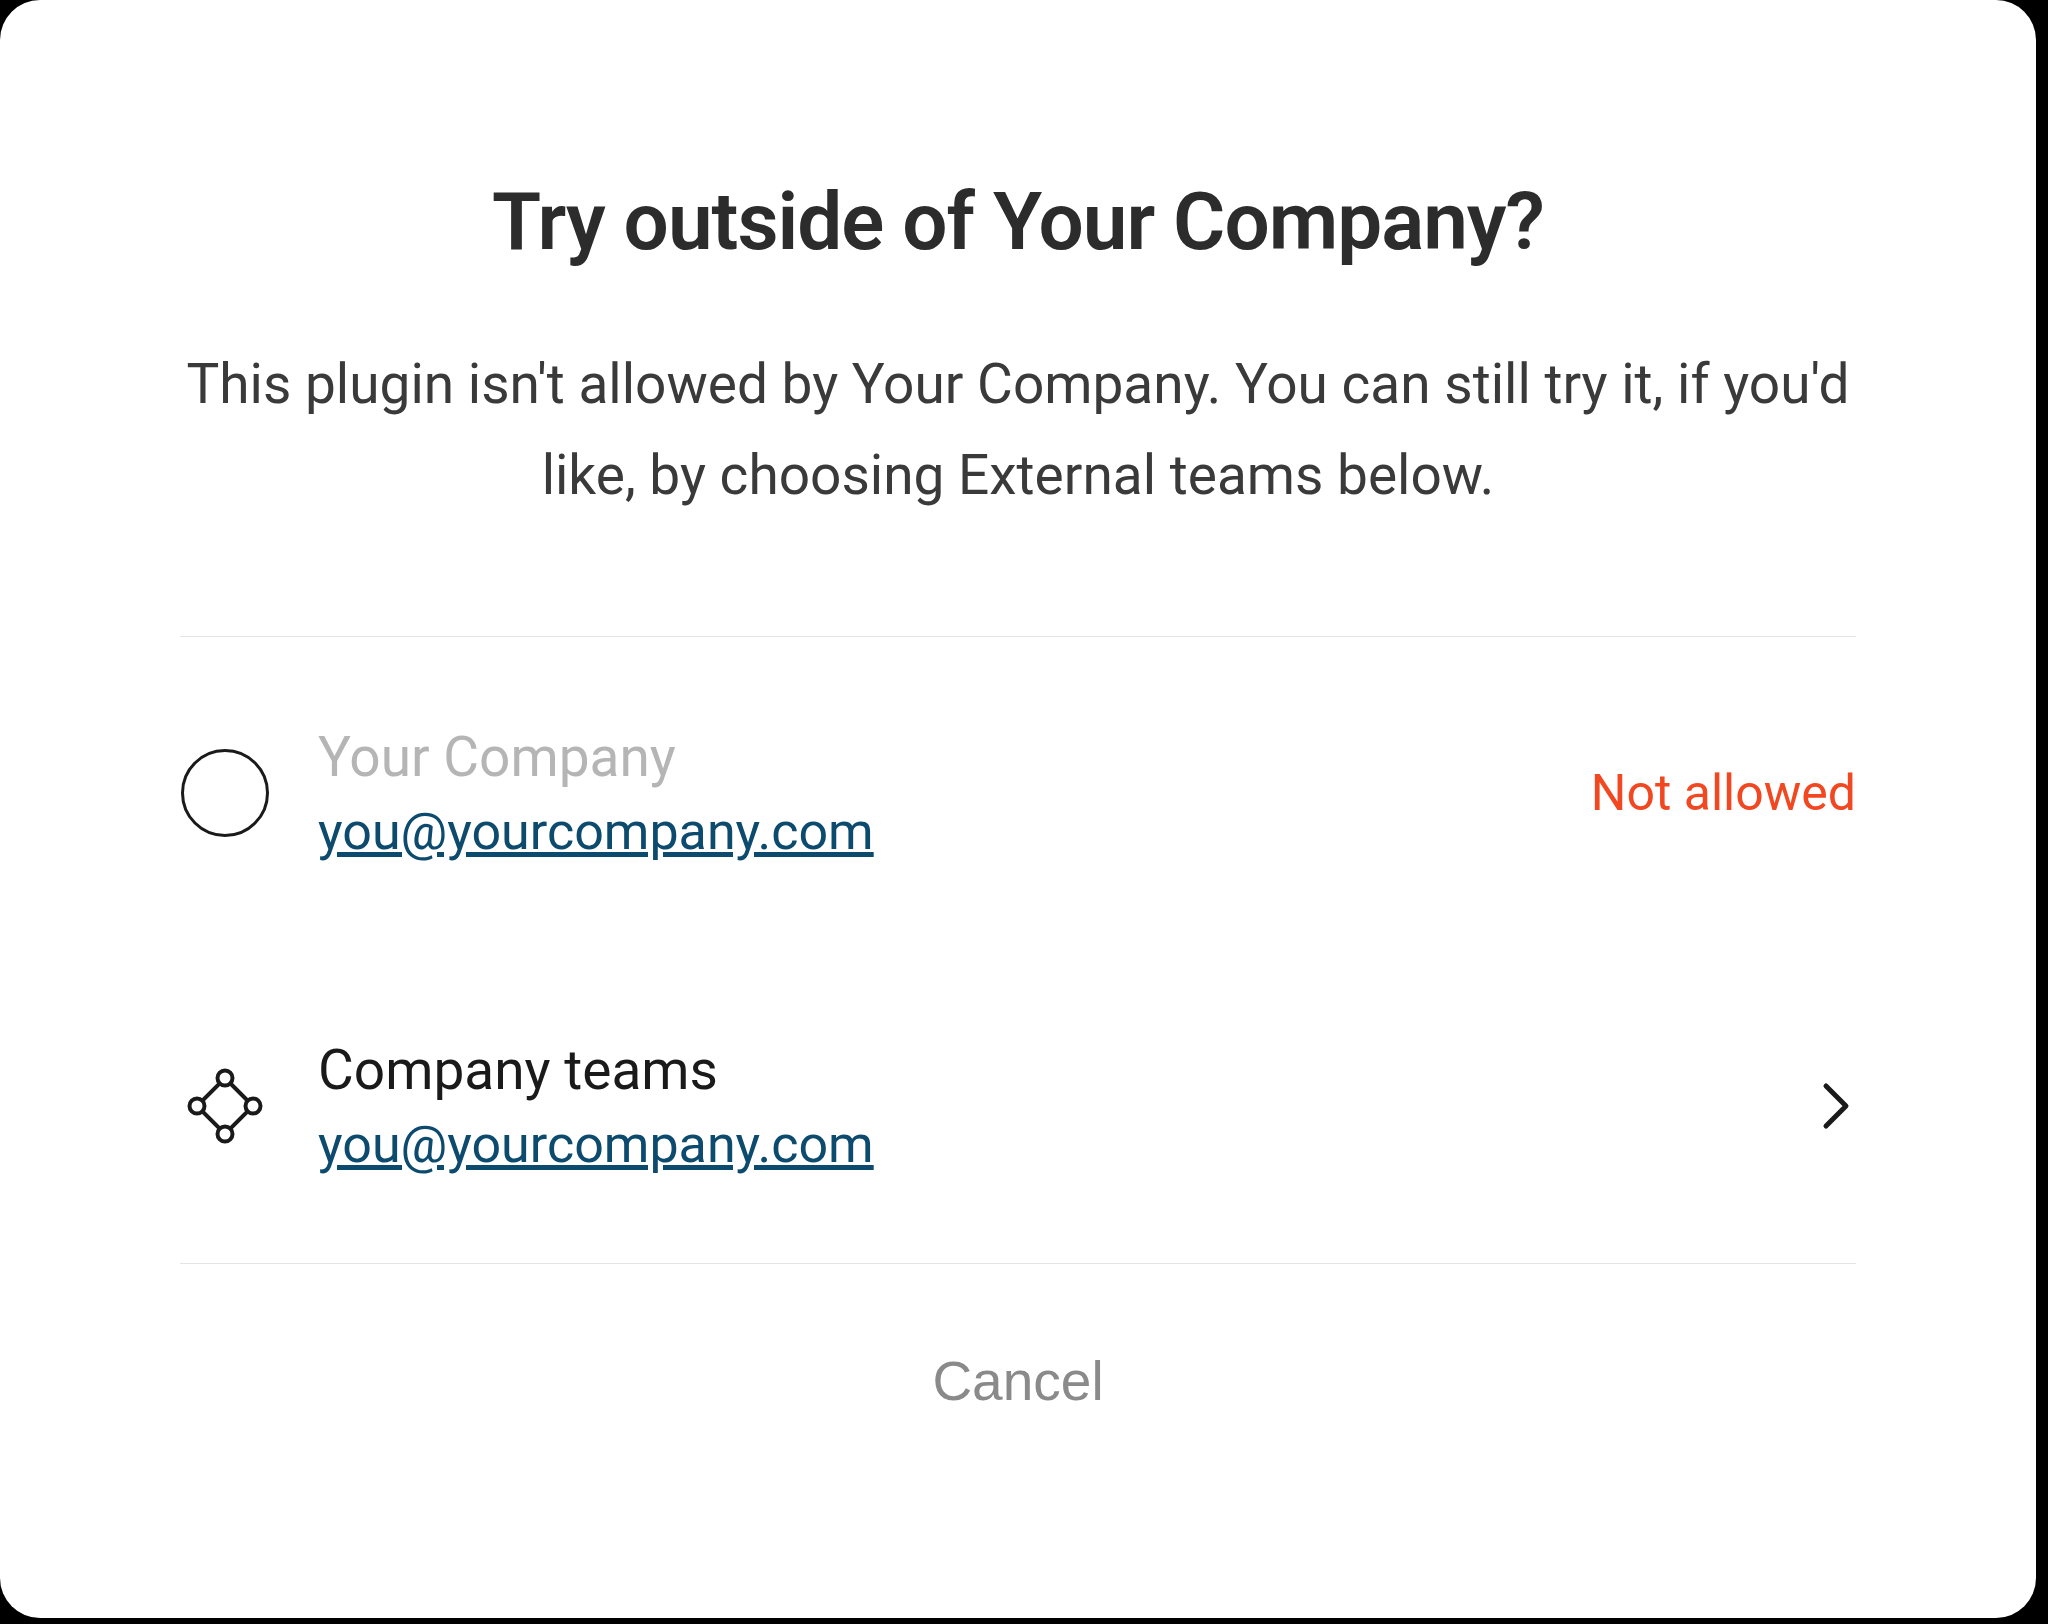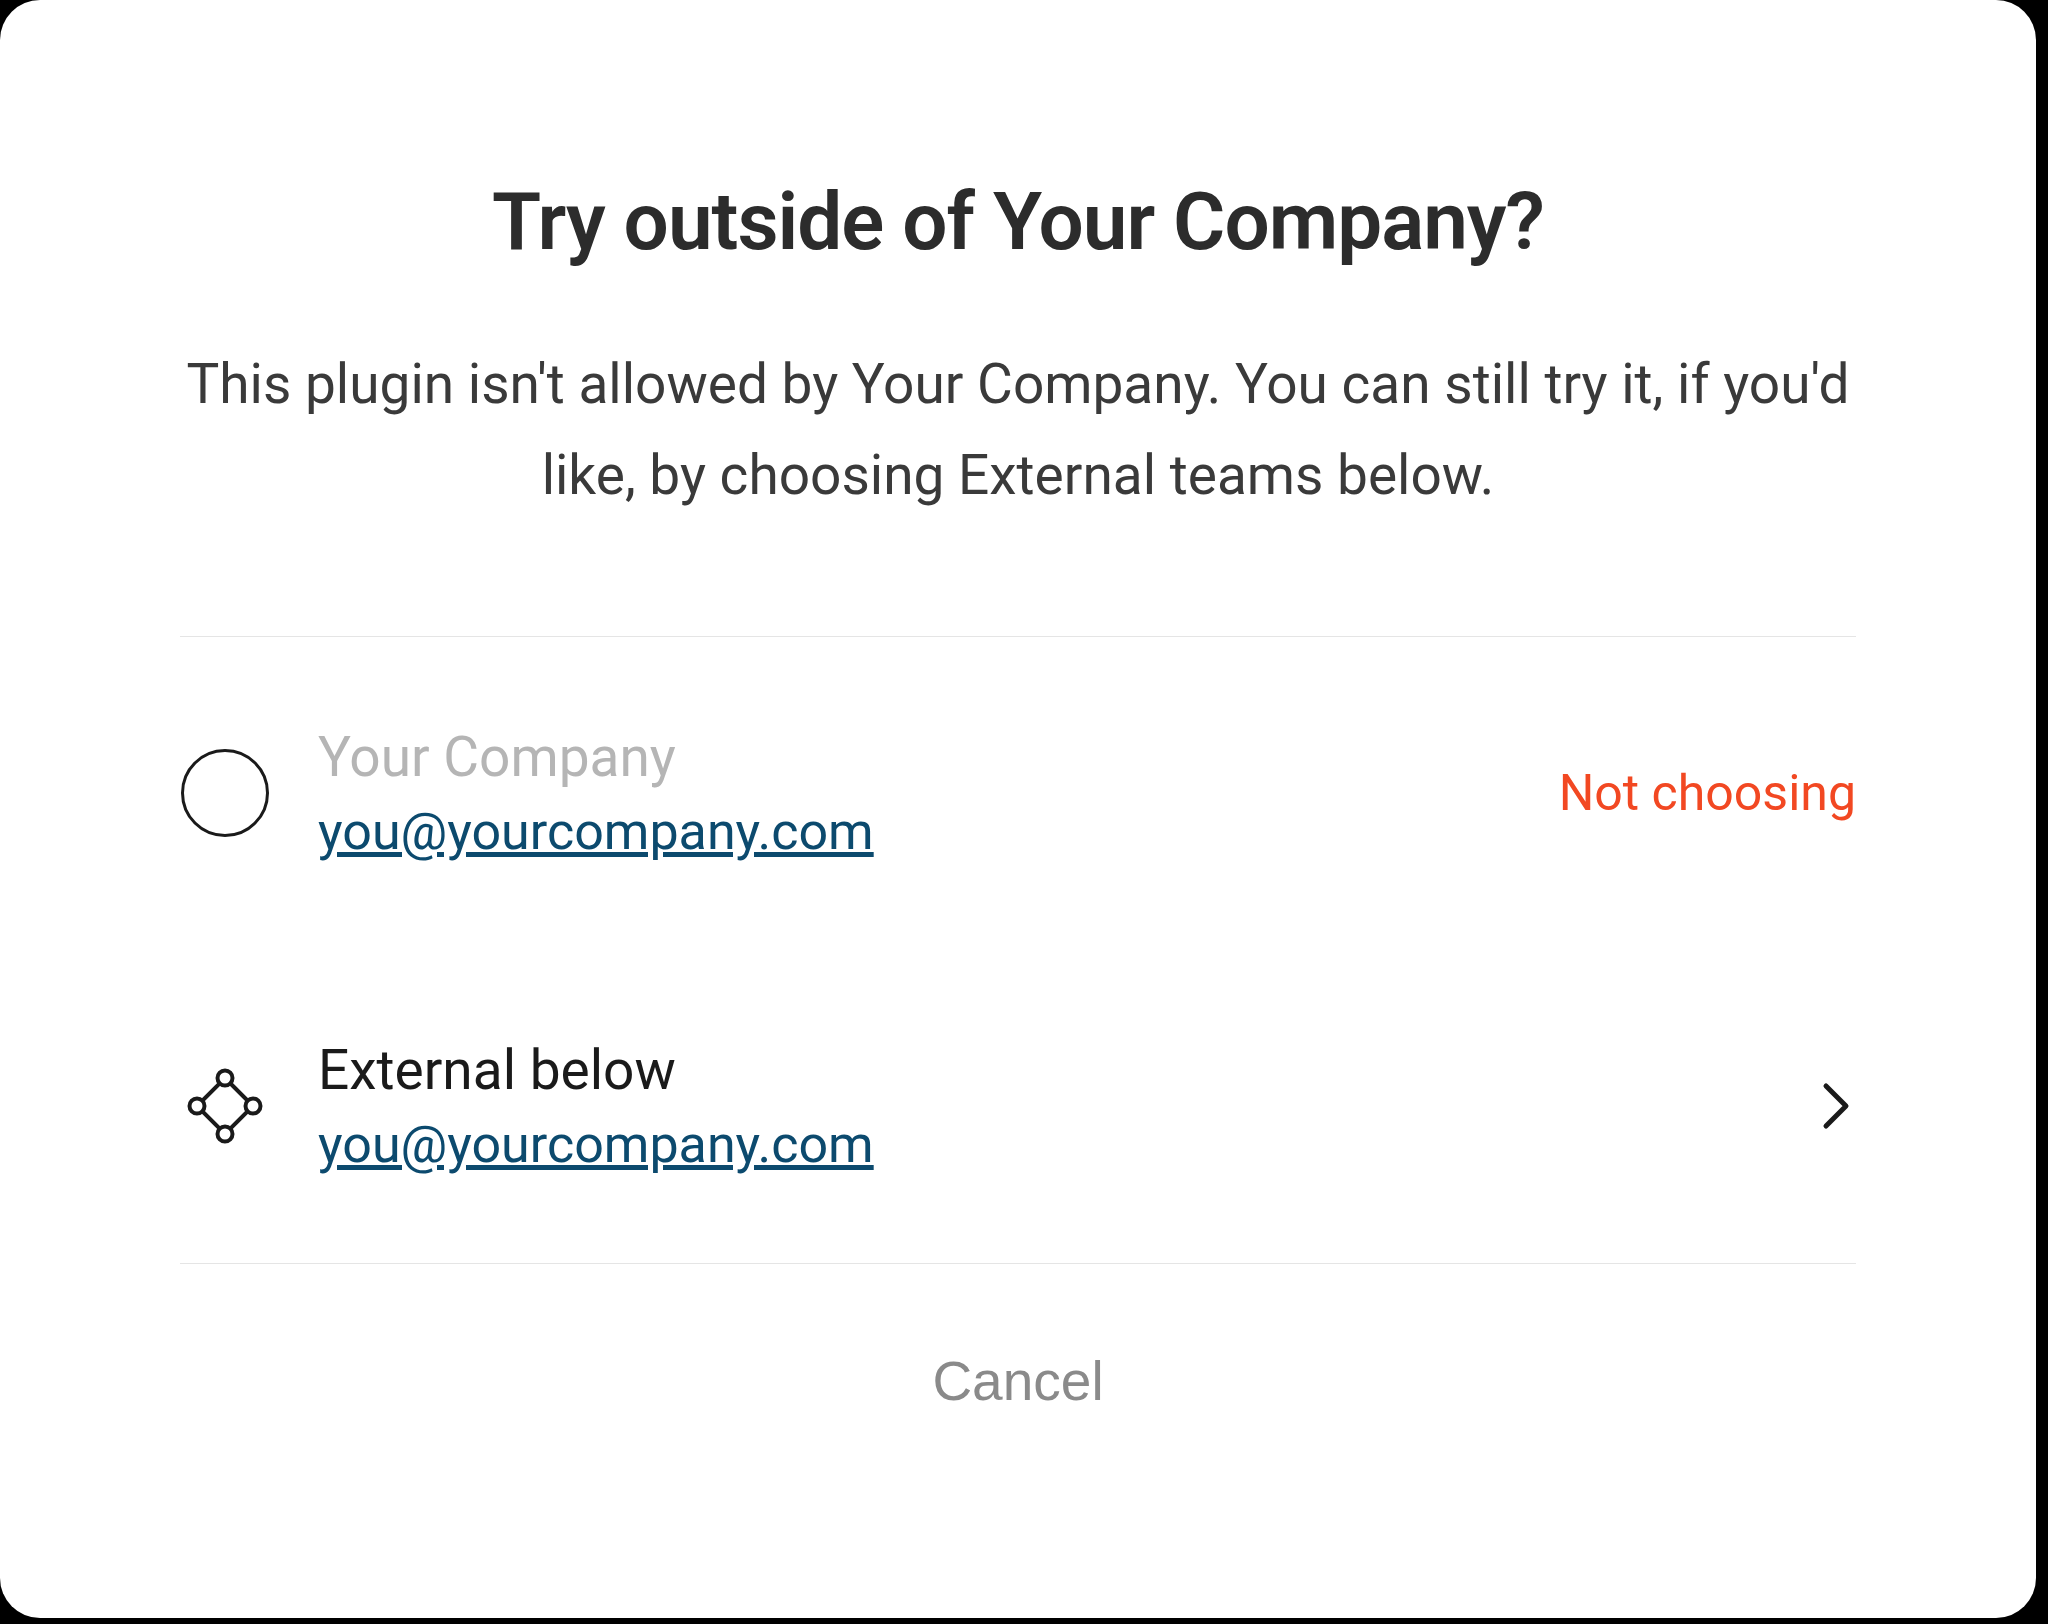--- a/index.html
+++ b/index.html
@@ -119,35 +119,35 @@
   <div class="option-list">
 
     <div class="option-row">
       <div class="option-icon">
         <div class="circle-icon"></div>
       </div>
       <div class="option-text">
         <div class="option-title disabled">Your Company</div>
         <div class="option-subtitle">you@yourcompany.com</div>
       </div>
-      <div class="option-status">Not choosing</div>
+      <div class="option-status">Not allowed</div>
     </div>
 
     <div class="option-row">
       <div class="option-icon">
         <svg width="78" height="78" viewBox="0 0 78 78" fill="none">
           <path d="M 39 11 L 67 39 L 39 67 L 11 39 Z" stroke="#1a1a1a" stroke-width="4" fill="none"></path>
           <circle cx="39" cy="11" r="7.5" stroke="#1a1a1a" stroke-width="4" fill="#fff"></circle>
           <circle cx="67" cy="39" r="7.5" stroke="#1a1a1a" stroke-width="4" fill="#fff"></circle>
           <circle cx="39" cy="67" r="7.5" stroke="#1a1a1a" stroke-width="4" fill="#fff"></circle>
           <circle cx="11" cy="39" r="7.5" stroke="#1a1a1a" stroke-width="4" fill="#fff"></circle>
         </svg>
       </div>
       <div class="option-text">
-        <div class="option-title">External below</div>
+        <div class="option-title">Company teams</div>
         <div class="option-subtitle">you@yourcompany.com</div>
       </div>
       <div class="option-chevron">
         <svg width="28" height="48" viewBox="0 0 28 48" fill="none">
           <path d="M 4 4 L 24 24 L 4 44" stroke="#1a1a1a" stroke-width="5" fill="none" stroke-linecap="round" stroke-linejoin="round"></path>
         </svg>
       </div>
     </div>
 
   </div>

